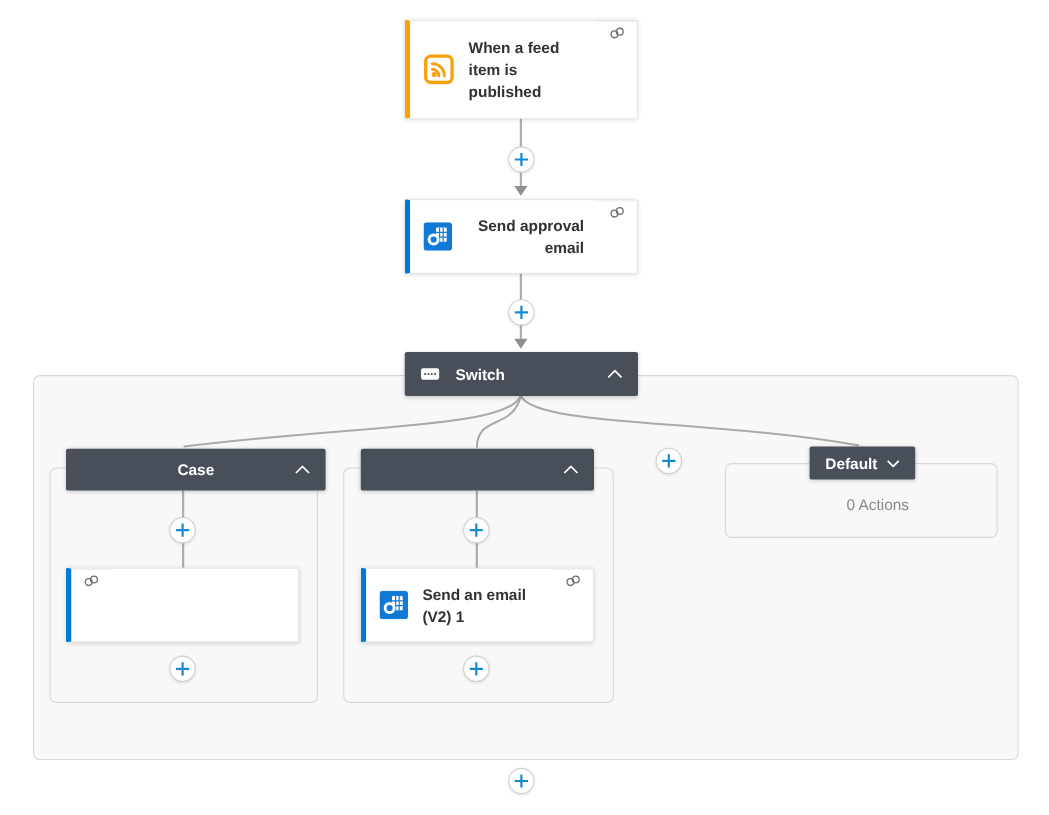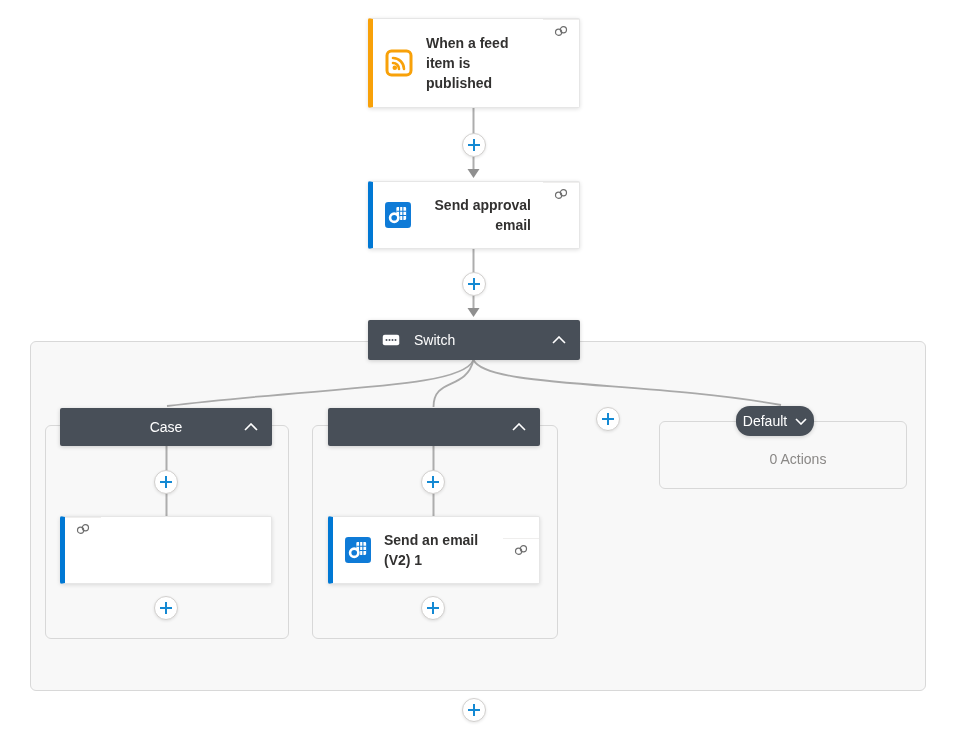--- a/index.html
+++ b/index.html
@@ -32,21 +32,21 @@
     justify-content:flex-end;padding:0 10px;
   }
   .icon-box{flex:0 0 auto;display:flex;align-items:center;justify-content:center;}
 
   
   .scope-header{
     position:absolute;background:#484F58;border-radius:2px;color:#ffffff;
     box-shadow:0 1px 4px rgba(0,0,0,0.18);z-index:3;display:flex;align-items:center;
     cursor:pointer;box-sizing:border-box;
   }
-  .scope-header .label{font-size:14px;font-weight:400;color:#ffffff;}
+  .scope-header .label{font-size:14px;font-weight:700;color:#ffffff;}
   .scope-header .chev{position:absolute;right:14px;top:50%;transform:translateY(-50%);display:flex;}
   .case-label-center{position:absolute;left:0;right:0;text-align:center;}
 
   
   .plus{
     position:absolute;width:24px;height:24px;border-radius:50%;background:#ffffff;
     border:1px solid #d2d0ce;box-shadow:0 1px 3px rgba(0,0,0,0.10);z-index:4;
     display:flex;align-items:center;justify-content:center;cursor:pointer;box-sizing:border-box;
   }
 
@@ -150,21 +150,21 @@
       </svg>
     </span>
     <span class="label">Switch</span>
     <span class="chev">
       <svg width="14" height="8" viewBox="0 0 14 8">
           <polyline points="1,7 7,1 13,7" stroke="#ffffff" stroke-width="1.6" fill="none"></polyline>
         </svg>
     </span>
   </div>
 
-  <div class="scope-header" style="left:60px;top:408px;width:212px;height:38px;">
+  <div class="scope-header" style="left:60px;top:408px;width:236px;height:38px;">
     <span class="label case-label-center">Case</span>
     <span class="chev">
       <svg width="14" height="8" viewBox="0 0 14 8">
           <polyline points="1,7 7,1 13,7" stroke="#ffffff" stroke-width="1.6" fill="none"></polyline>
         </svg>
     </span>
   </div>
 
   <div class="scope-header" style="left:328px;top:408px;width:212px;height:38px;">
     <span class="chev">
@@ -173,21 +173,21 @@
         </svg>
     </span>
   </div>
 
   <div class="plus" style="left:596px;top:407px;">
     <svg width="14" height="14" viewBox="0 0 14 14">
         <path d="M7,1 V13 M1,7 H13" stroke="#1489D3" stroke-width="2"></path>
       </svg>
   </div>
 
-  <div class="scope-header" style="left:736px;top:406px;width:78px;height:30px;justify-content:center;gap:8px;border-radius:14px;">
+  <div class="scope-header" style="left:736px;top:406px;width:96px;height:30px;justify-content:center;gap:8px;">
     <span class="label">Default</span>
     <span style="display:flex;">
       <svg width="12" height="7" viewBox="0 0 12 7">
           <polyline points="1,1 6,6 11,1" stroke="#ffffff" stroke-width="1.6" fill="none"></polyline>
         </svg>
     </span>
   </div>
 
   <div class="empty-actions" style="left:659px;top:431px;width:278px;height:56px;">0 Actions</div>
 
@@ -213,21 +213,21 @@
         <path d="M7,1 V13 M1,7 H13" stroke="#1489D3" stroke-width="2"></path>
       </svg>
   </div>
 
   <div class="plus" style="left:421px;top:470px;">
     <svg width="14" height="14" viewBox="0 0 14 14">
         <path d="M7,1 V13 M1,7 H13" stroke="#1489D3" stroke-width="2"></path>
       </svg>
   </div>
 
-  <div class="card blue" style="left:328px;top:516px;width:212px;height:68px;align-items:center;">
+  <div class="card blue" style="left:328px;top:516px;width:212px;height:68px;">
     <div class="card-body">
       <span class="icon-box">
         <svg width="26" height="26" viewBox="0 0 24 24">
           <rect width="24" height="24" rx="3" fill="#0F7BD7"></rect>
           <rect x="10.5" y="4.5" width="9" height="12" rx="1" fill="#ffffff"></rect>
           <path d="M13.5,4.5 V16.5 M16.5,4.5 V16.5 M10.5,8.5 H19.5 M10.5,12.5 H19.5" stroke="#0F7BD7" stroke-width="1"></path>
           <circle cx="8.5" cy="14.5" r="5" fill="#ffffff"></circle>
           <circle cx="8.5" cy="14.5" r="2.6" fill="#0F7BD7"></circle>
         </svg>
       </span>

